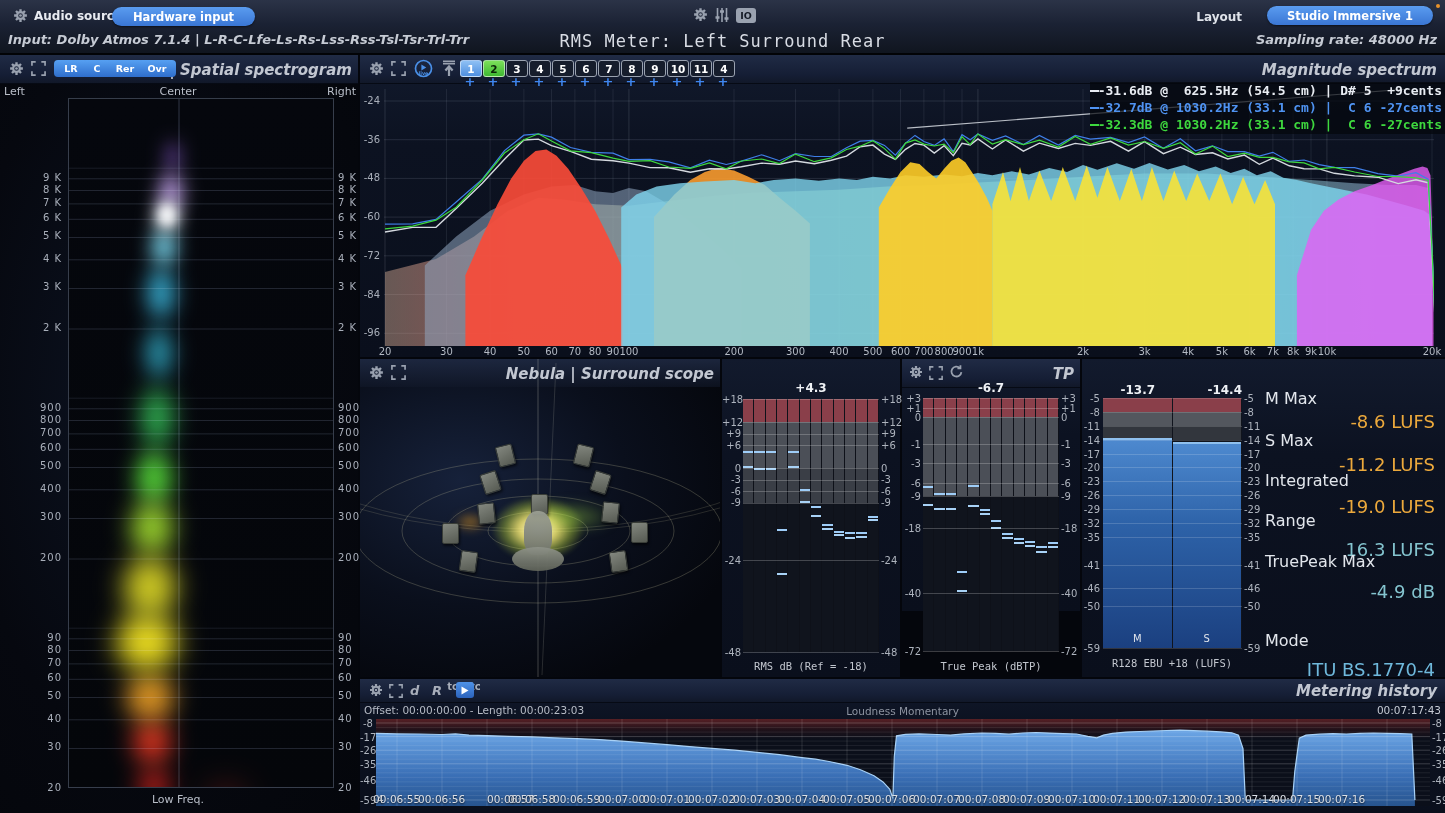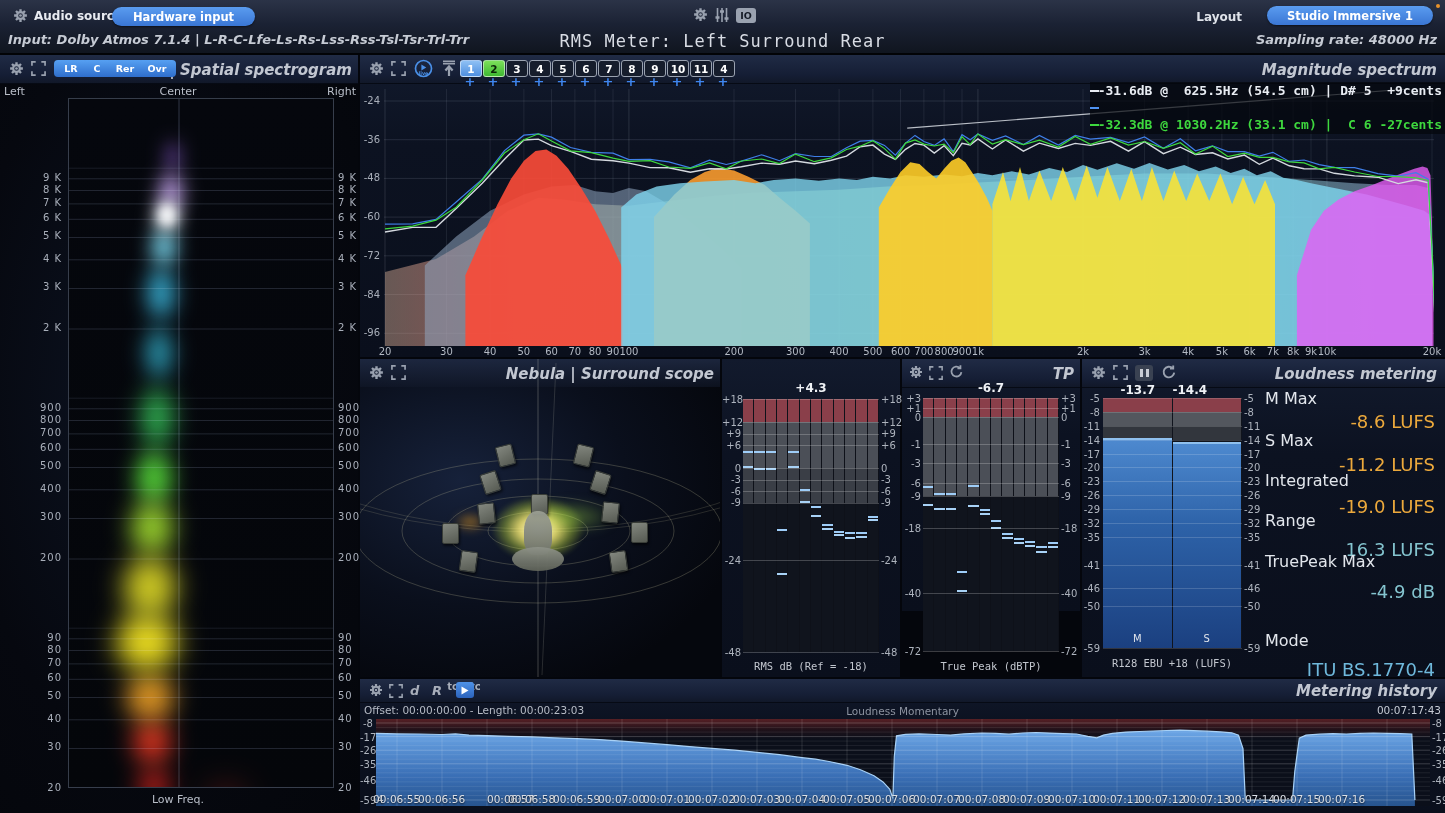--- a/index.html
+++ b/index.html
@@ -387,20 +387,21 @@
         <div class="scale-lbl" style="position: absolute; left: 875.515px; width: 28px; top: 291px; text-align: center; font-size: 10px; color: rgb(180, 186, 196);">6k</div>
         <div class="scale-lbl" style="position: absolute; left: 898.88px; width: 28px; top: 291px; text-align: center; font-size: 10px; color: rgb(180, 186, 196);">7k</div>
         <div class="scale-lbl" style="position: absolute; left: 919.119px; width: 28px; top: 291px; text-align: center; font-size: 10px; color: rgb(180, 186, 196);">8k</div>
         <div class="scale-lbl" style="position: absolute; left: 936.971px; width: 28px; top: 291px; text-align: center; font-size: 10px; color: rgb(180, 186, 196);">9k</div>
         <div class="scale-lbl" style="position: absolute; left: 952.941px; width: 28px; top: 291px; text-align: center; font-size: 10px; color: rgb(180, 186, 196);">10k</div>
         <div class="scale-lbl" style="position: absolute; left: 1058px; width: 28px; top: 291px; text-align: center; font-size: 10px; color: rgb(180, 186, 196);">20k</div>
         <div style="position: absolute; left: 730px; top: 27px; width: 355px; height: 52px; background: rgba(4, 7, 12, 0.72);">
           <div style="position: absolute; left: 0px; top: 8px; width: 9px; height: 2px; background: rgb(232, 236, 242);"></div>
           <div class="readout-row" style="position: absolute; right: 3px; top: 1px; color: rgb(232, 236, 242);">-31.6dB @  625.5Hz (54.5 cm) | D# 5  +9cents</div>
           <div style="position: absolute; left: 0px; top: 25px; width: 9px; height: 2px; background: rgb(79, 147, 242);"></div>
+          <div class="readout-row" style="position: absolute; right: 3px; top: 18px; color: rgb(79, 147, 242);">-32.7dB @ 1030.2Hz (33.1 cm) |  C 6 -27cents</div>
           <div style="position: absolute; left: 0px; top: 42px; width: 9px; height: 2px; background: rgb(62, 216, 62);"></div>
           <div class="readout-row" style="position: absolute; right: 3px; top: 35px; color: rgb(62, 216, 62);">-32.3dB @ 1030.2Hz (33.1 cm) |  C 6 -27cents</div>
         </div>
       </div>
   </div>
 
   <div class="panel" id="p-scope" style="left:360px;top:359px;width:360px;height:318px;background:radial-gradient(ellipse at 28% 38%,#16213a 0%,#0a0f1c 45%,#05070d 80%)">
     <div class="phead" style="background:linear-gradient(180deg,rgba(32,43,69,.85),rgba(17,24,41,.6));border-bottom:none">
       <span class="icon" style="left:8px">
         <svg width="17" height="17" viewBox="0 0 20 20">
@@ -639,50 +640,23 @@
         <div class="scale-lbl" style="position: absolute; left: 159px; top: 164px;">-18</div>
         <div class="scale-lbl" style="position: absolute; left: 0px; width: 19px; top: 229px; text-align: right;">-40</div>
         <div class="scale-lbl" style="position: absolute; left: 159px; top: 229px;">-40</div>
         <div class="scale-lbl" style="position: absolute; left: 0px; width: 19px; top: 287px; text-align: right;">-72</div>
         <div class="scale-lbl" style="position: absolute; left: 159px; top: 287px;">-72</div>
         <div class="meter-caption" style="position: absolute; left: 0px; right: 0px; top: 301px;">True Peak (dBTP)</div>
       </div>
   </div>
 
   <div class="panel" id="p-loud" style="left:1082px;top:359px;width:363px;height:318px">
-    <div class="phead">
-      <span class="icon" style="left:8px">
-        <svg width="17" height="17" viewBox="0 0 20 20">
-            <g stroke="#9aa2b0" stroke-width="2.8" fill="none">
-              <path d="M10 2.5v3M10 14.5v3M2.5 10h3M14.5 10h3M4.7 4.7l2.1 2.1M13.2 13.2l2.1 2.1M15.3 4.7l-2.1 2.1M6.8 13.2l-2.1 2.1"></path>
-              <circle cx="10" cy="10" r="4" stroke-width="2.6"></circle>
-            </g>
-            <circle cx="10" cy="10" r="1.6" fill="#9aa2b0"></circle>
-          </svg>
-      </span>
-      <span class="icon" style="left:31px;top:6px">
-        <svg width="15" height="15" viewBox="0 0 16 16" fill="none" stroke="#9aa2b0" stroke-width="1.8">
-            <path d="M1 5V1h4M11 1h4v4M15 11v4h-4M5 15H1v-4"></path>
-          </svg>
-      </span>
-      <span class="pausebtn" style="left:53px;top:6px">
-          <i></i>
-          <i></i>
-        </span>
-      <span class="icon" style="left:79px;top:5px">
-        <svg width="16" height="16" viewBox="0 0 16 16" fill="none" stroke="#9aa2b0" stroke-width="1.9">
-            <path d="M13.2 8.6a5.3 5.3 0 1 1-1.6-4.4"></path>
-            <path d="M12.2 1.4v3.2H9"></path>
-          </svg>
-      </span>
-      <span class="ptitle" style="right:8px">Loudness metering</span>
-    </div>
     <div class="abs" id="loud-body" style="left:0;top:0;right:0;bottom:0">
         <div style="position: absolute; left: 21px; width: 69.5px; top: 24px; text-align: center; font-size: 12px; font-weight: bold; color: rgb(238, 241, 245);">-13.7</div>
-        <div style="position: absolute; left: 90.5px; width: 69.5px; top: 24px; text-align: left; font-size: 12px; font-weight: bold; color: rgb(238, 241, 245);">-14.4</div>
+        <div style="position: absolute; left: 90.5px; width: 69.5px; top: 24px; text-align: right; font-size: 12px; font-weight: bold; color: rgb(238, 241, 245);">-14.4</div>
         <div style="position: absolute; left: 21px; top: 39px; width: 139px; height: 250px; background: rgb(16, 20, 29);">
           <div style="position: absolute; left: 0px; top: 0px; width: 68.5px; height: 100%;">
             <div style="position: absolute; left: 0px; right: 0px; top: 0px; height: 13.8889px; background: rgb(138, 63, 74);"></div>
             <div style="position: absolute; left: 0px; right: 0px; top: 13.8889px; height: 13.8889px; background: rgb(83, 87, 94);"></div>
             <div style="position: absolute; left: 0px; right: 0px; top: 27.7778px; height: 13.8889px; background: rgb(50, 54, 61);"></div>
             <div style="position: absolute; inset: 40.2778px 0px 0px; background: linear-gradient(rgb(77, 137, 207) 0%, rgb(45, 98, 168) 40%, rgb(27, 64, 128) 100%); border-top: 2px solid rgb(143, 192, 238);"></div>
             <div style="position: absolute; left: 0px; right: 0px; bottom: 4px; text-align: center; font-size: 10px; color: rgb(223, 227, 234);">M</div>
           </div>
           <div style="position: absolute; left: 69.5px; top: 0px; width: 68.5px; height: 100%;">
             <div style="position: absolute; left: 0px; right: 0px; top: 0px; height: 13.8889px; background: rgb(138, 63, 74);"></div>

